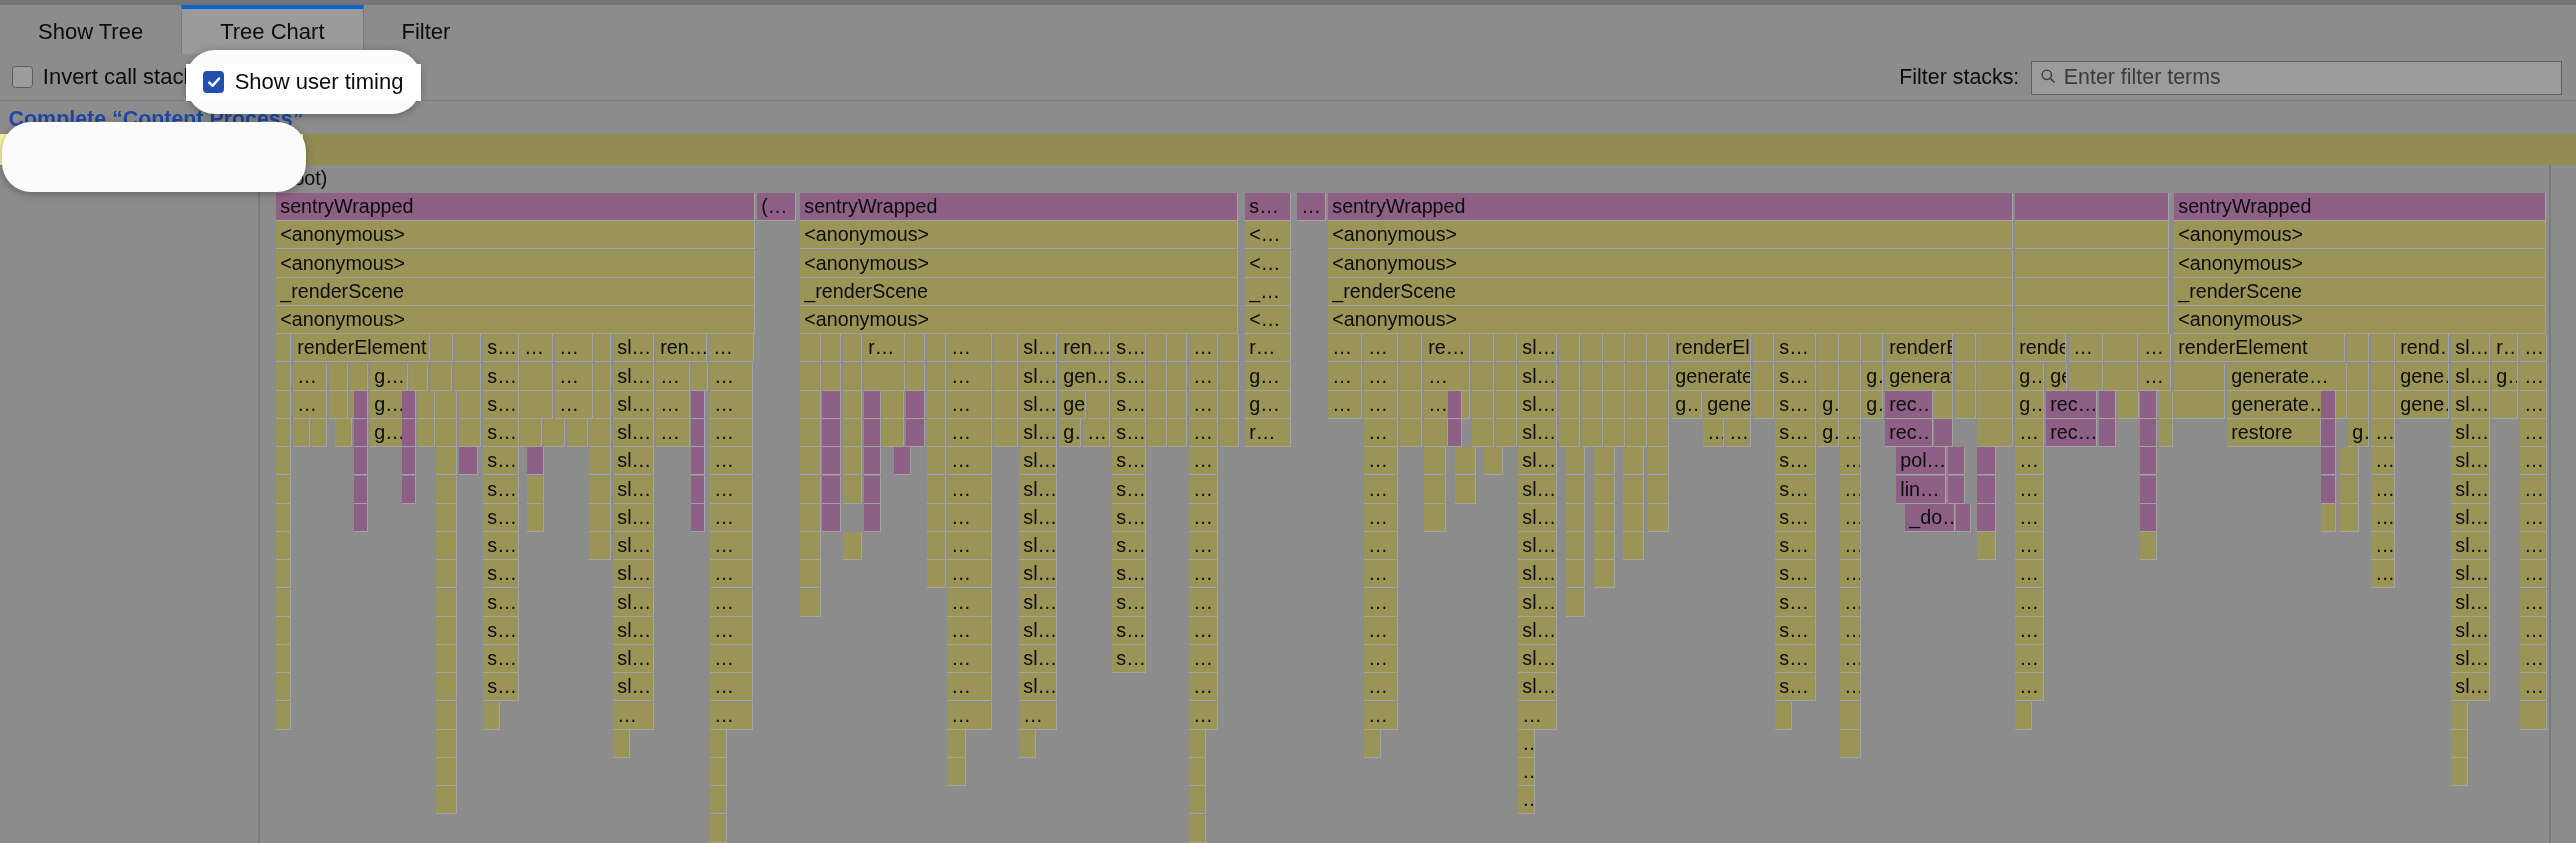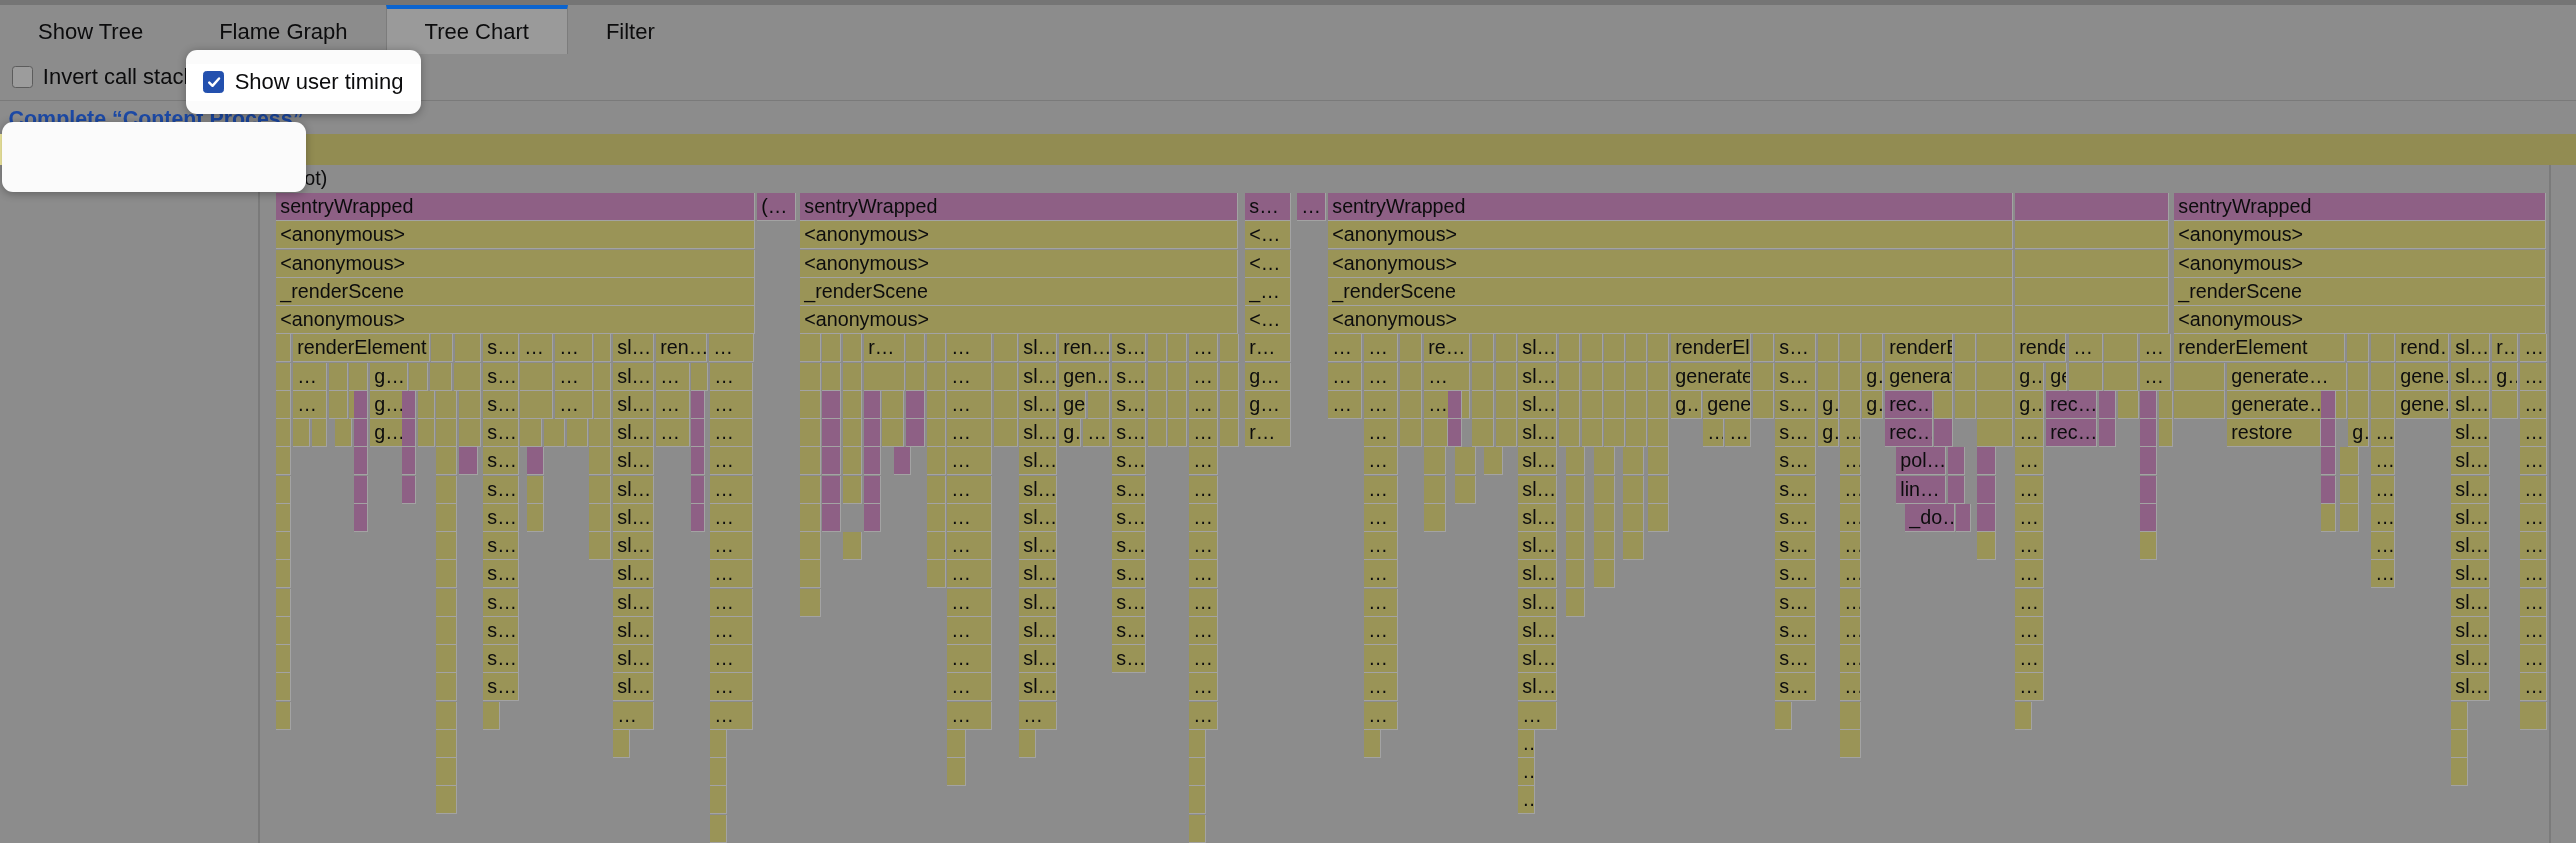--- a/index.html
+++ b/index.html
@@ -82,21 +82,21 @@
     position: absolute; left: 0; top: 0; height: 31px;
     background: #faf3a5; border-right: 1.7px solid #888;
     display: flex; align-items: center;
   }
   .timing-marker .lbl {
     font-size: 19.7px; color: #0c0c0d; padding-left: 4.3px; white-space: nowrap;
   }
 
   
   .popup {
-    position: absolute; background: #fbfbfb; border-radius: 11px;
+    position: absolute; background: #fbfbfb; border-radius: 29px;
     box-shadow: 0 1.7px 8.6px rgba(0,0,0,.30);
     z-index: 40;
   }
   .popup.userTiming {
     left: 186px; top: 50px; width: 235px; height: 64px;
     display: flex; align-items: center;
   }
   .popup.userTiming .inner {
     background: #fff; width: 100%; height: 37px;
     display: flex; align-items: center; padding-left: 17px; gap: 10.3px;
@@ -133,31 +133,42 @@
     background: #8c8c8c;
   }
 </style>
 </head>
 <body>
 
 <div id="app">
 
   <div class="tabbar" id="tabbar">
       <div class="tab">Show Tree</div>
-      <div class="tab">Flame Graph</div>
       <div class="tab active">Tree Chart</div>
       <div class="tab">Filter</div>
     </div>
 
   <div class="toolbar">
     <div class="cbwrap invert">
       <span class="cbox"></span>
       <span class="cblabel">Invert call stack</span>
     </div>
 
+    <div class="filterzone">
+      <span class="filterlabel">Filter stacks:</span>
+      <div class="searchbox">
+        <span>
+          <svg viewBox="0 0 20 20" fill="none" stroke="#3c3c3c" stroke-width="1.7">
+            <circle cx="8" cy="8" r="5.5"></circle>
+              <line x1="12.2" y1="12.2" x2="17" y2="17"></line>
+          </svg>
+        </span>
+        <span class="searchph">Enter filter terms</span>
+      </div>
+    </div>
   </div>
 
   <div class="heading">Complete “Content Process”</div>
 
   <div class="timing-row">
     <div class="timing-marker" id="timing-marker" style="width: 304px;">
       <span class="lbl">load</span>
     <div style="position: absolute; left: 258px; top: 0px; width: 1.7px; height: 31px; background: rgb(140, 140, 140);"></div>
       </div>
   </div>

